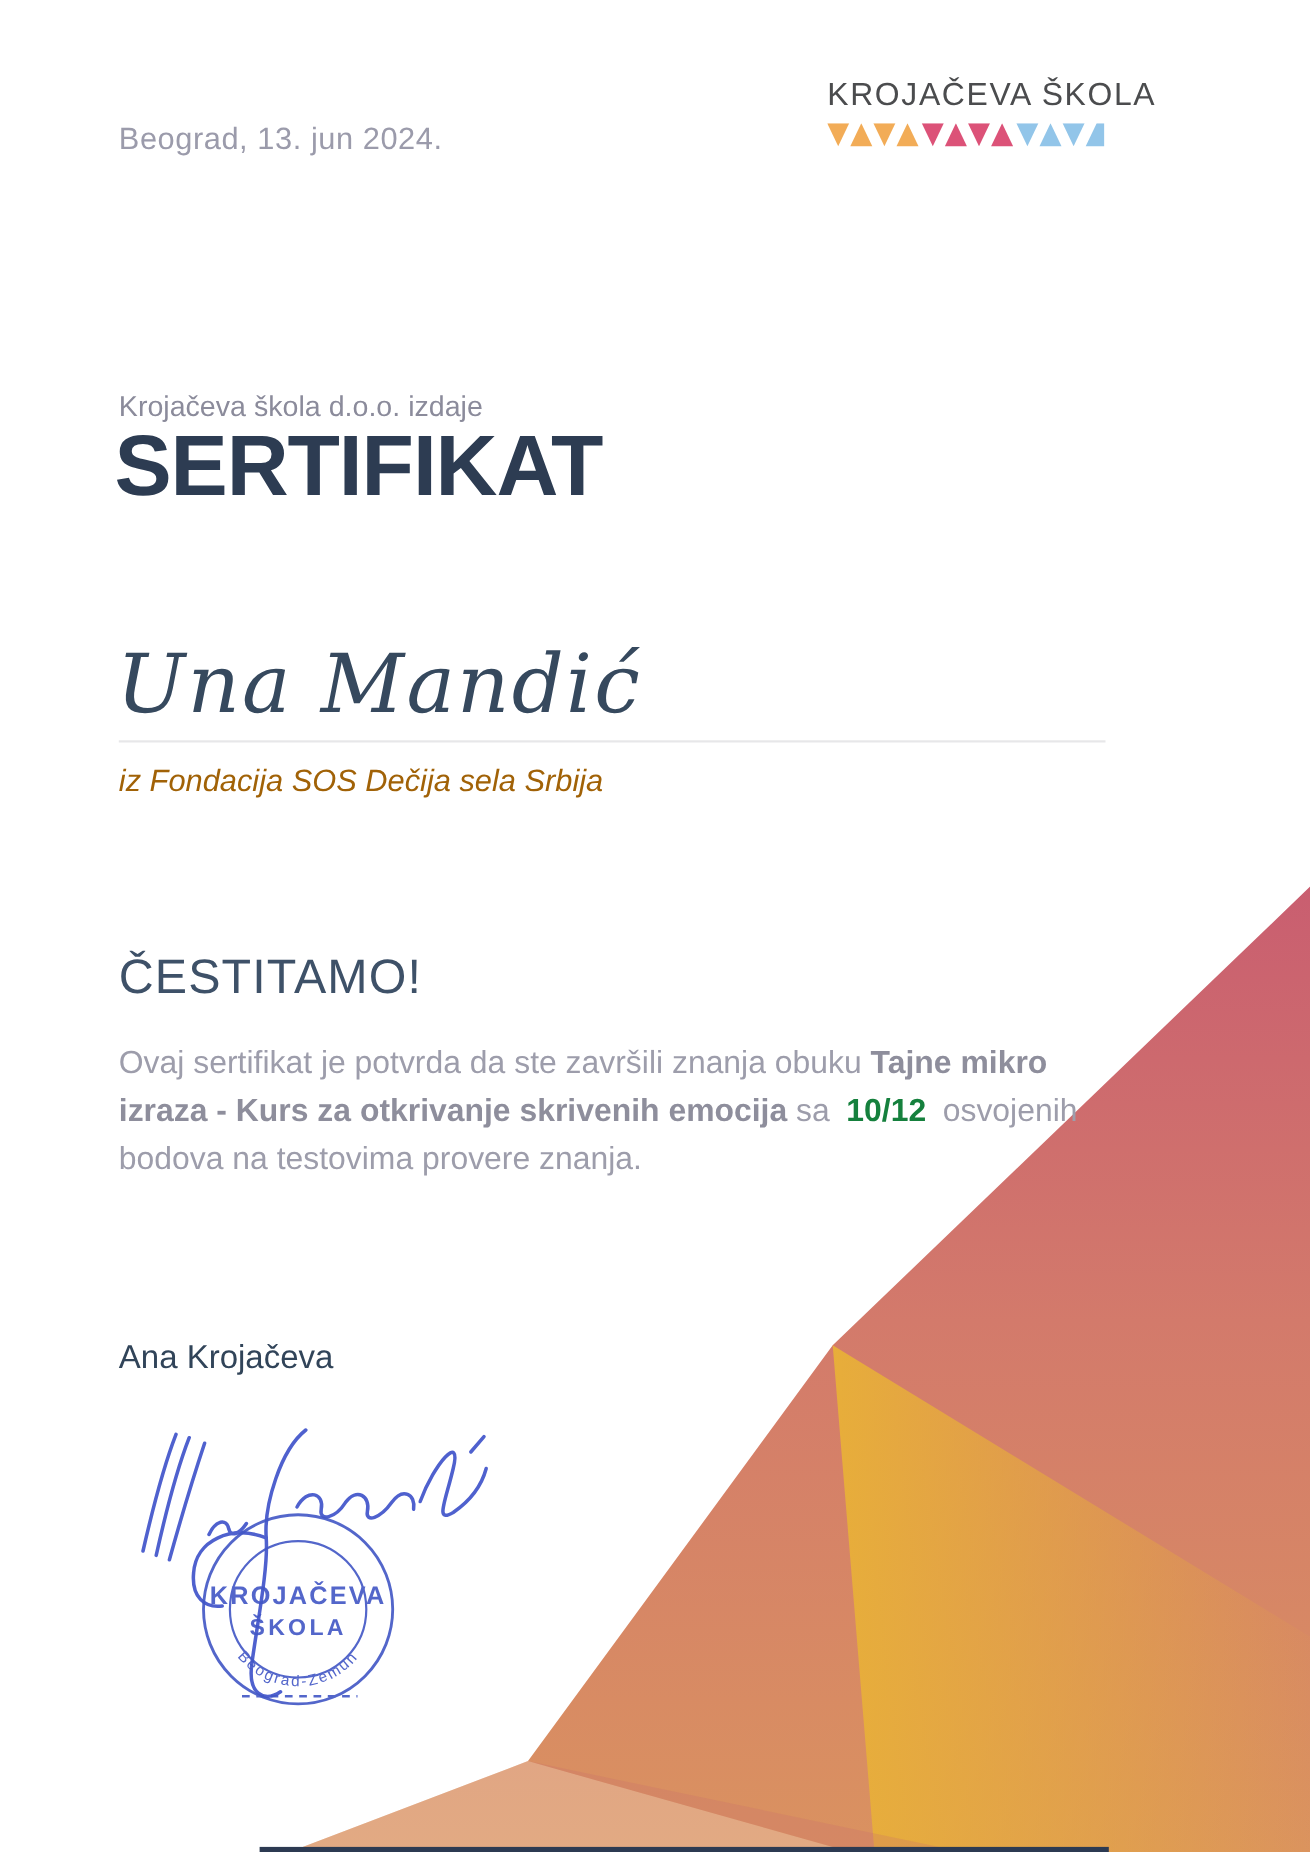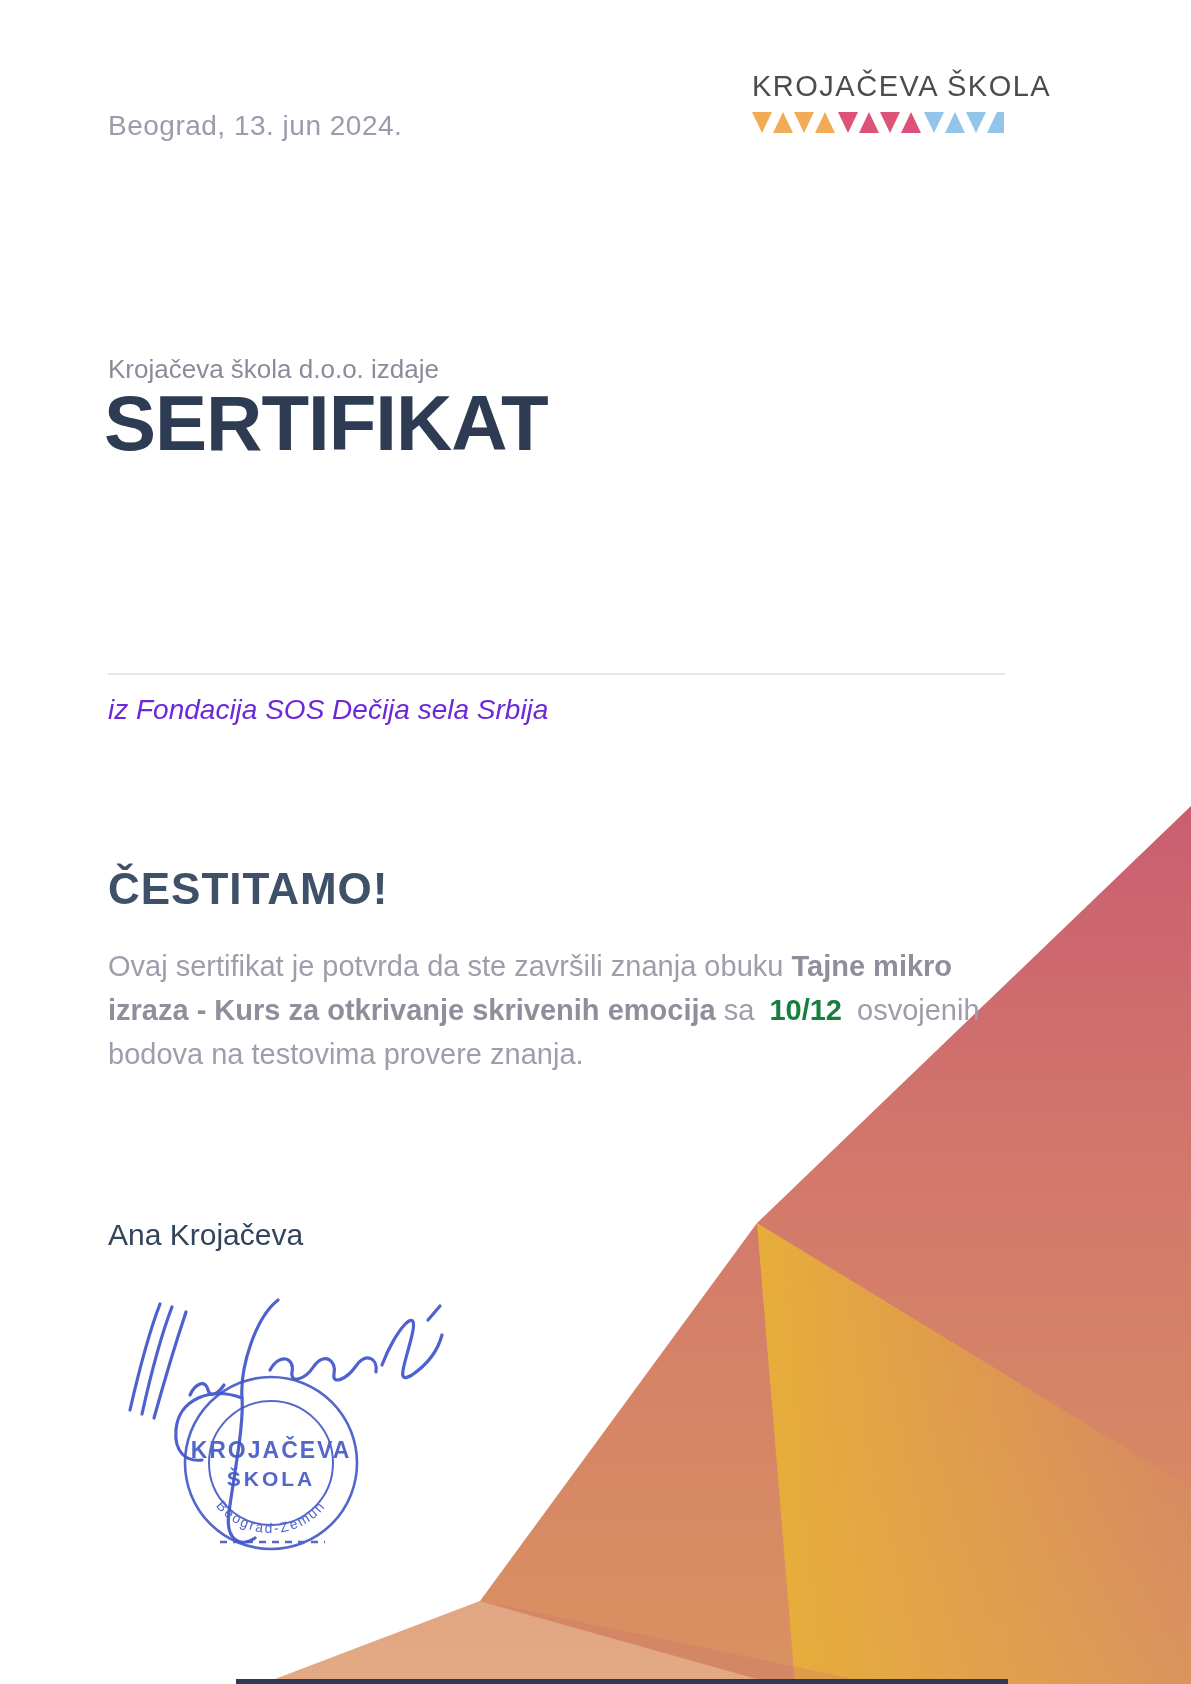--- a/index.html
+++ b/index.html
@@ -17,23 +17,23 @@
   .date{left:108px;top:110px;font-size:28px;color:#9b9bab;letter-spacing:.5px;}
   .logo{left:752px;top:70px;width:360px;}
   .logo-text{font-size:29px;color:#4b4c4e;letter-spacing:1.5px;white-space:nowrap;}
   .logo-strip{display:block;margin-top:9px;}
   
   .issuer{left:108px;top:354px;font-size:26px;color:#8b8b9b;}
   .title{left:104px;top:378px;margin:0;font-size:78px;font-weight:bold;letter-spacing:-1px;color:#2d3c52;}
   
   .name{left:106px;top:578px;font-family:"DejaVu Serif",serif;font-style:italic;font-size:74px;color:#36495e;letter-spacing:2px;line-height:1.2;}
   .rule{left:108px;top:673px;width:897px;height:2px;background:#e7e7e9;}
-  .origin{left:108px;top:694px;font-size:28px;font-style:italic;color:#6d28d9;}
+  .origin{left:108px;top:694px;font-size:28px;font-style:italic;color:#a16207;}
   
-  .congrats{left:108px;top:864px;margin:0;font-size:44px;font-weight:bold;letter-spacing:1px;color:#3e5168;}
+  .congrats{left:108px;top:864px;margin:0;font-size:44px;font-weight:normal;letter-spacing:1px;color:#3e5168;}
   .para{left:108px;top:944px;width:910px;margin:0;font-size:29px;line-height:44px;color:#9d9dab;}
   .para .b{font-weight:bold;color:#8e8e9c;}
   .para .score{font-weight:bold;color:#15803d;margin:0 7px;text-align:center;}
   
   .signer-name{left:108px;top:1218px;font-size:30px;color:#314459;}
   .signer-title{left:108px;top:1262px;font-size:26px;color:#9b9bab;}
   .sig-svg{left:90px;top:1290px;}
   
   .footer-bar{left:236px;bottom:0;width:772px;height:5px;background:#2c3a52;}
 </style>
@@ -77,20 +77,21 @@
       <polygon points="128,0 148,0 138,21" fill="#dc5278"></polygon>
       <polygon points="159,0 149,21 169,21" fill="#dc5278"></polygon>
       <polygon points="172,0 192,0 182,21" fill="#92c5e9"></polygon>
       <polygon points="203,0 193,21 213,21" fill="#92c5e9"></polygon>
       <polygon points="214,0 234,0 224,21" fill="#92c5e9"></polygon>
       <polygon points="245,0 235,21 252,21 252,0" fill="#92c5e9"></polygon>
     </svg>
   </div>
   <h1 class="abs title">SERTIFIKAT</h1>
 
+  <div class="abs name">Una Mandić</div>
   <div class="abs rule"></div>
   <div class="abs origin">iz Fondacija SOS Dečija sela Srbija</div>
 
   <h2 class="abs congrats">ČESTITAMO!</h2>
   <p class="abs para"><span>Ovaj sertifikat je potvrda da ste završili znanja obuku </span><span class="b">Tajne mikro izraza - Kurs za otkrivanje skrivenih emocija</span><span> sa </span><span class="score">10/12</span><span> osvojenih bodova na testovima provere znanja.</span></p>
 
   <div class="abs signer-name">Ana Krojačeva</div>
 
   <svg class="abs sig-svg" width="420" height="290" viewBox="0 0 420 290" aria-hidden="true">
     <g fill="none" stroke="#3c50c9" stroke-width="3.2" stroke-linecap="round" opacity="0.9">

